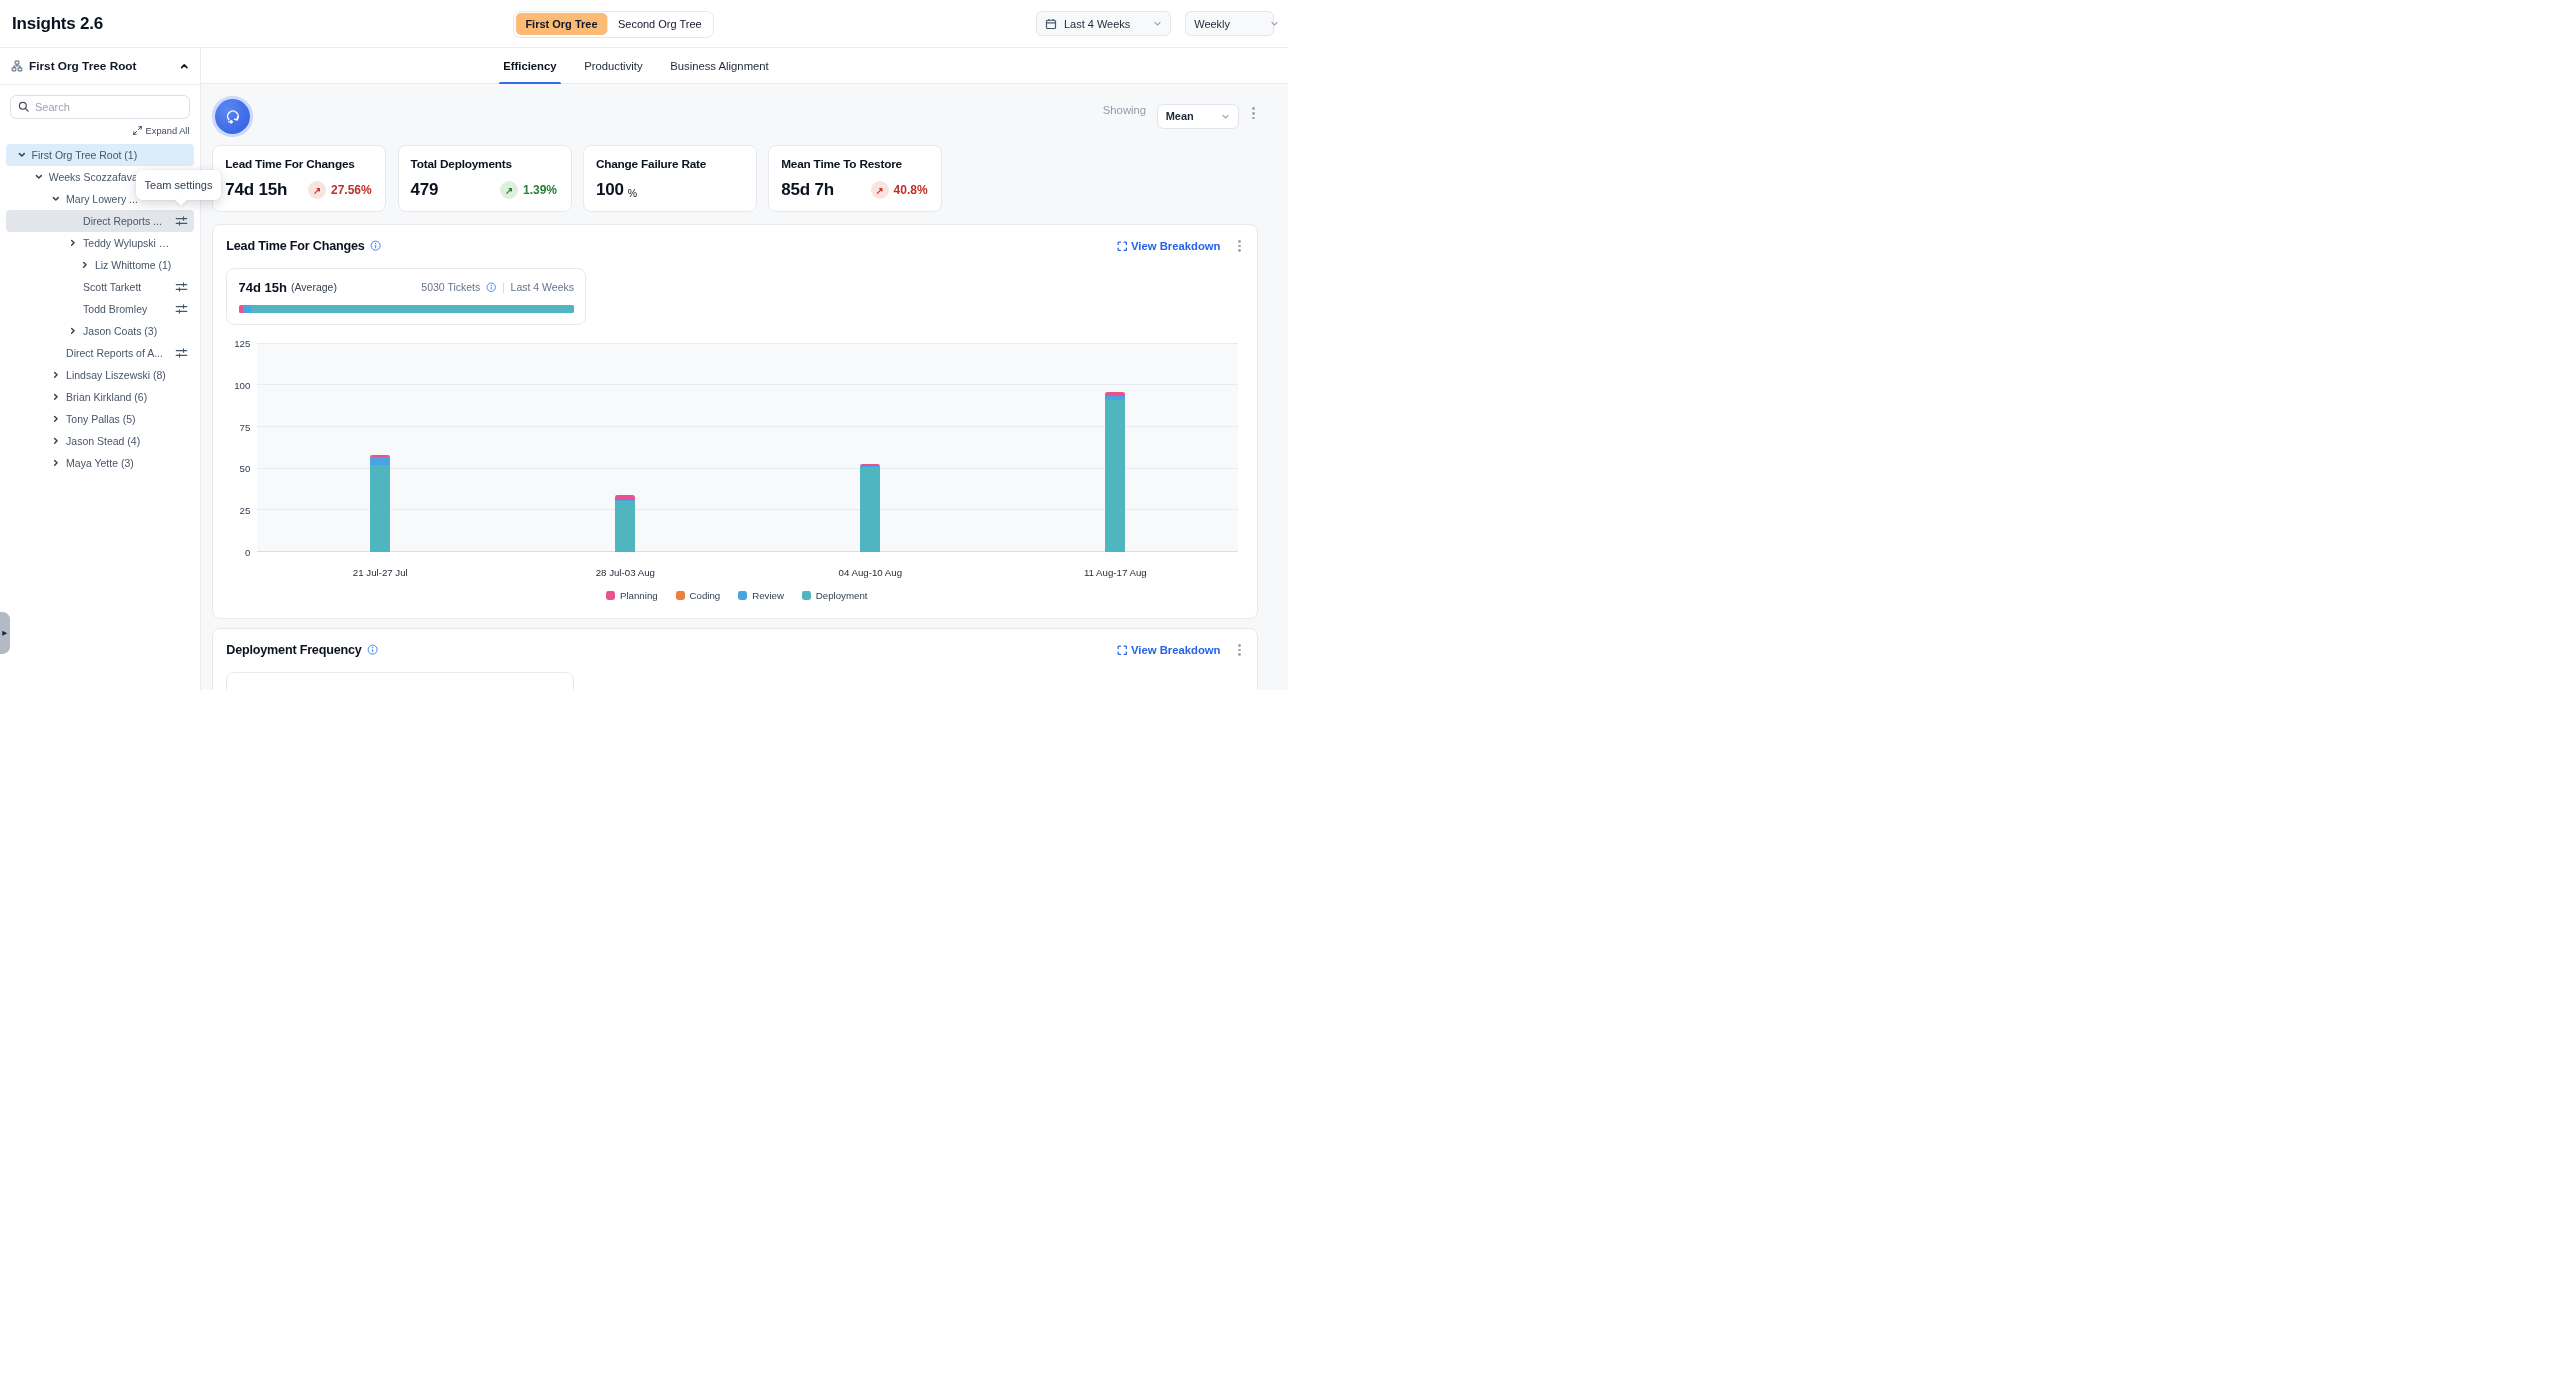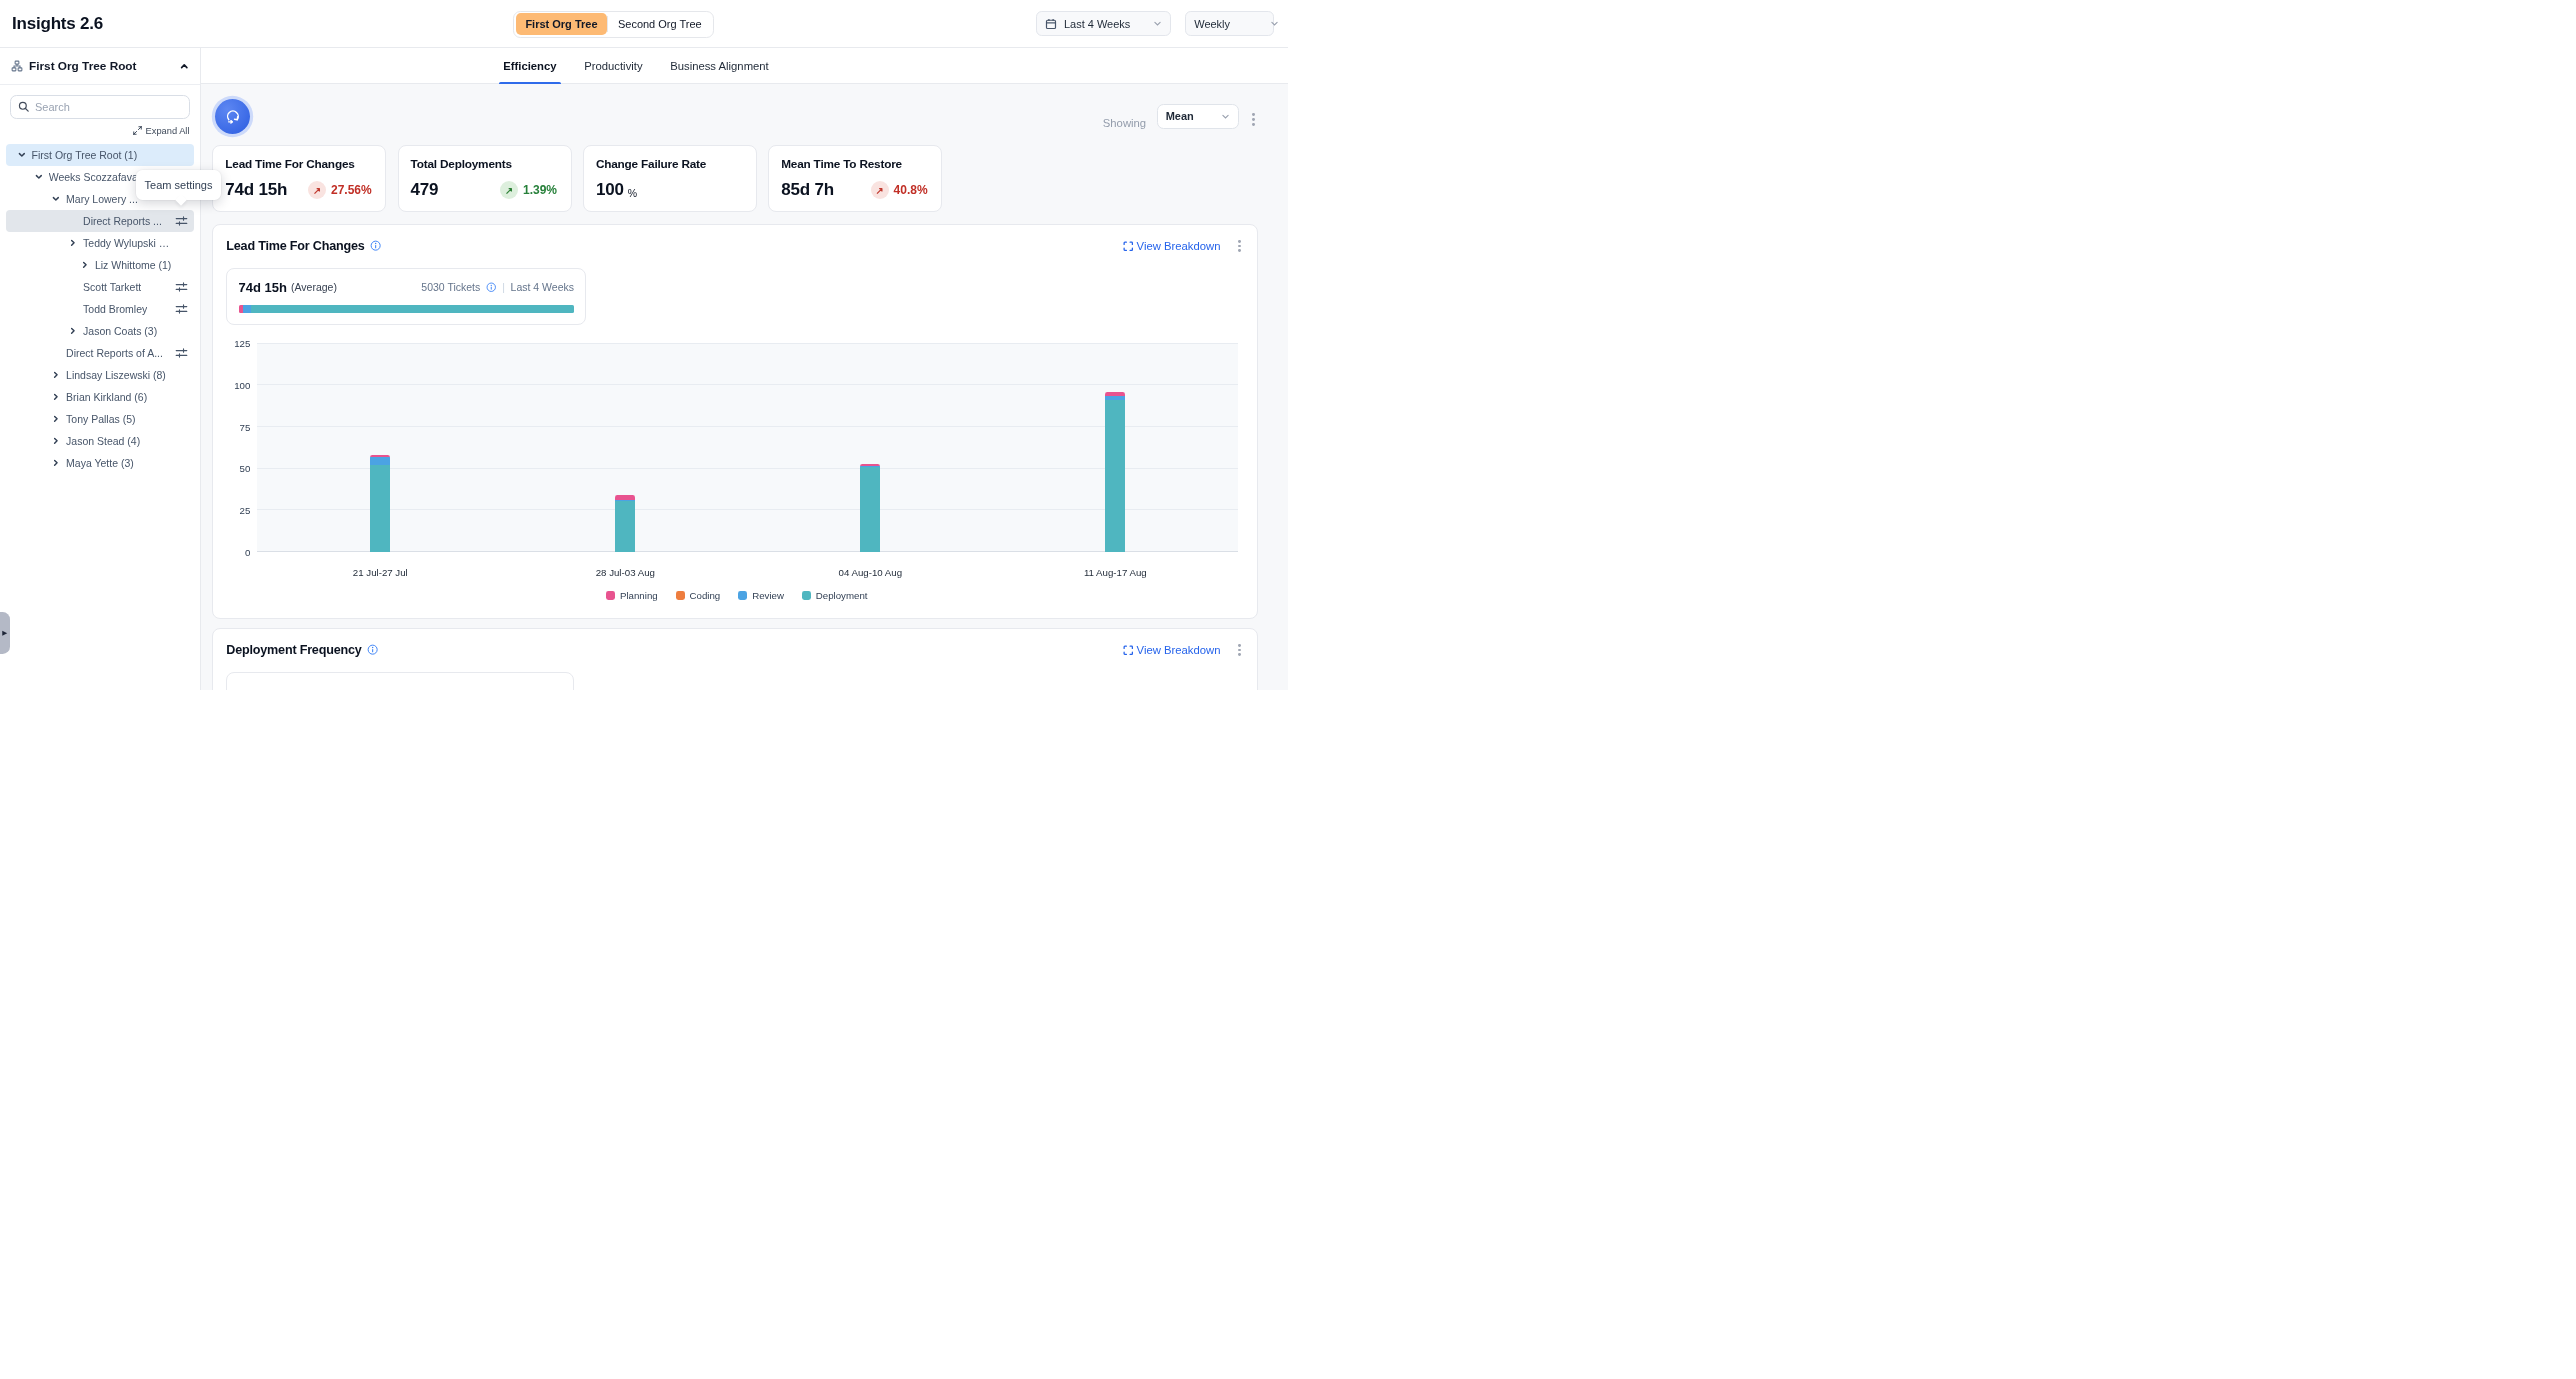--- a/index.html
+++ b/index.html
@@ -50,21 +50,21 @@
   .tab { font-size:11.3px; color:#1f2937; height:36px; display:flex; align-items:center; position:relative; cursor:pointer; }
   .tab.active { font-weight:700; color:#0b1220; }
   .tab.active::after { content:""; position:absolute; left:-4px; right:-4px; bottom:-0.8px; height:2.4px; background:#2f6bea; border-radius:1.6px 1.6px 0 0; }
   .content { flex:1; padding:11.3px 0 0 11.3px; overflow:hidden; }
 
   .dora-head { height:42px; display:flex; align-items:center; width:1046px; }
   .dora-icon { width:35px; height:35px; flex:none; border-radius:50%; background:radial-gradient(circle at 35% 30%, #5d87f2, #2b5ce0); box-shadow:0 0 0 3.2px #cddafa; display:flex; align-items:center; justify-content:center; margin-left:3.2px; }
   .dora-texts { margin-left:10.5px; }
   .dora-title { font-size:13.4px; font-weight:700; letter-spacing:-0.2px; color:#0b1220; }
   .dora-sub { font-size:10px; color:#6b7280; margin-top:4.9px; }
-  .dora-right { margin-left:auto; display:flex; align-items:flex-end; gap:10.5px; }
+  .dora-right { margin-left:auto; display:flex; align-items:flex-start; gap:10.5px; }
   .showing-label { font-size:11.3px; color:#939cab; }
   .mean-select { width:82px; height:25px; background:#fff; border:0.8px solid #e0e4ea; border-radius:6.5px; display:flex; align-items:center; padding:0 8px; font-size:11px; font-weight:600; color:#1f2937; cursor:pointer; }
   .mean-select .chev { margin-left:auto; display:flex; }
   .kebab { display:flex; flex-direction:column; gap:2px; padding:3.2px; cursor:pointer; }
   .kebab i { width:2.8px; height:2.8px; border-radius:50%; background:#a0a6b3; }
 
   .panel { background:#fff; border:0.8px solid #e7e9ee; border-radius:8px; }
 
   .cards-row { display:flex; gap:11.3px; margin-top:8px; }
   .m-card { width:174px; height:67px; padding:10.5px 12px; }
@@ -77,21 +77,21 @@
   .m-badge.neg .badge-circle { background:#f9e3e0; color:#c0392f; }
   .m-badge.neg .m-delta { color:#c12f26; }
   .m-badge.pos .badge-circle { background:#ddefdd; color:#2d7f36; }
   .m-badge.pos .m-delta { color:#27803a; }
   .m-delta { font-size:12px; font-weight:700; }
 
   .lead-panel { width:1046px; height:395px; padding:12px 13px; margin-top:11.3px; }
   .panel-head { display:flex; align-items:center; }
   .panel-title { font-size:12.6px; font-weight:700; letter-spacing:-0.2px; color:#0b1220; }
   .info-icon { margin-left:5.7px; display:flex; }
-  .view-breakdown { margin-left:auto; display:flex; align-items:center; gap:3px; color:#2563eb; font-size:11.3px; font-weight:400; cursor:pointer; }
+  .view-breakdown { margin-left:auto; display:flex; align-items:center; gap:3px; color:#2563eb; font-size:11.3px; font-weight:700; cursor:pointer; }
   .panel-head .kebab { margin-left:14.6px; }
 
   .summary-card { width:360px; border:0.8px solid #e7e9ee; border-radius:8px; padding:10.5px 11.3px 11.3px; margin-top:13px; }
   .sum-row { display:flex; align-items:center; }
   .sum-value { font-size:13px; font-weight:800; color:#0b1220; }
   .sum-qual { font-size:10.5px; color:#374151; margin-left:4px; }
   .sum-right { margin-left:auto; display:flex; align-items:center; gap:5.7px; font-size:10.5px; color:#64748b; }
   .sum-sep { color:#cbd5e1; }
   .sum-bar { margin-top:10.5px; height:7.3px; border-radius:1.6px; overflow:hidden; display:flex; background:#eef1f5; }
   .sum-bar i { height:100%; }

